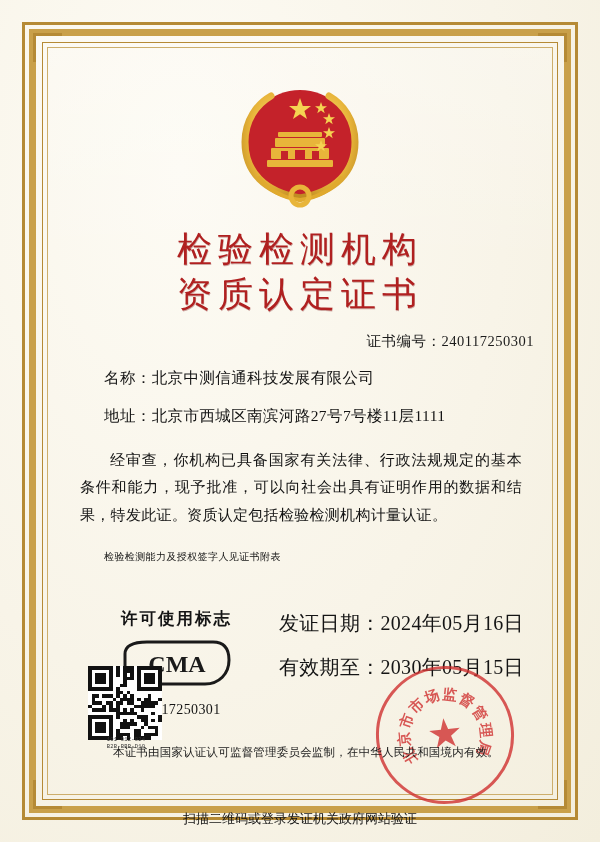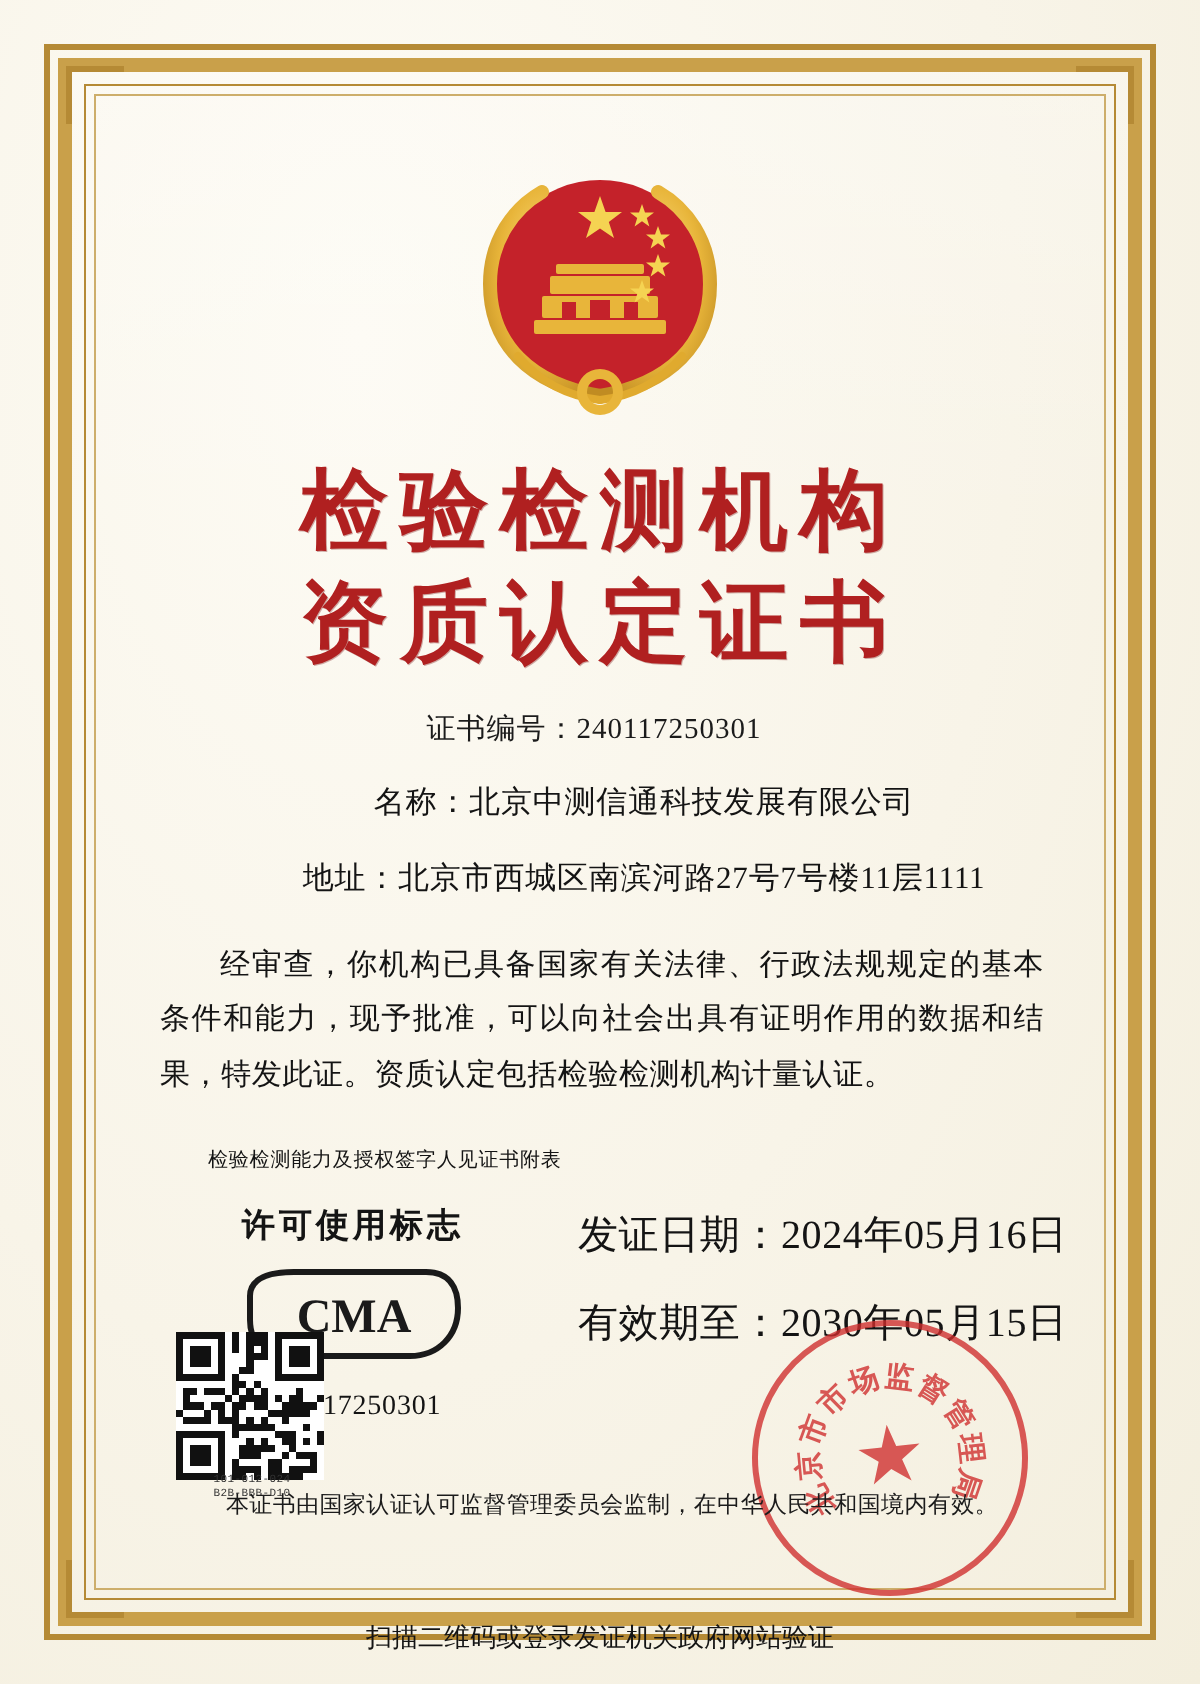--- a/index.html
+++ b/index.html
@@ -91,44 +91,43 @@
     position: relative;
   }
   .emblem svg { display: block; }
 
   .title-block {
     margin-top: 8px;
     text-align: center;
   }
   .title-line {
     font-family: "Liberation Serif", "DejaVu Serif", serif;
-    font-weight: bold;
+    font-weight: normal;
     color: #b02020;
     letter-spacing: 6px;
-    font-size: 44px;
+    font-size: 35px;
     line-height: 1.28;
     text-shadow: 0.5px 0.5px 0 rgba(120,20,20,0.35);
   }
 
   .cert-no {
     margin-top: 14px;
-    text-align: center;
+    text-align: right;
     padding-right: 6px;
     font-size: 14.5px;
     color: #1b1b1b;
     letter-spacing: 0.5px;
   }
 
   .field-row {
     margin-top: 17px;
     padding-left: 44px;
     font-size: 15.5px;
     color: #141414;
     letter-spacing: 0.4px;
-    text-align: center;
   }
   .field-row .label { }
   .field-row .value { }
 
   .body-text {
     margin-top: 20px;
     padding: 0 18px 0 20px;
     font-size: 15px;
     line-height: 1.85;
     color: #141414;
@@ -140,25 +139,24 @@
   .annex-line {
     margin-top: 20px;
     padding-left: 44px;
     font-size: 10px;
     color: #141414;
     letter-spacing: 0.4px;
   }
 
   
   .lower {
-    margin-top: 15px;
+    margin-top: 44px;
     display: flex;
     padding: 0 6px 0 14px;
     position: relative;
-    gap: 10px;
   }
   .lower-left {
     width: 205px;
     text-align: center;
     position: relative;
   }
   .mark-title {
     font-size: 16.5px;
     font-weight: bold;
     color: #141414;

